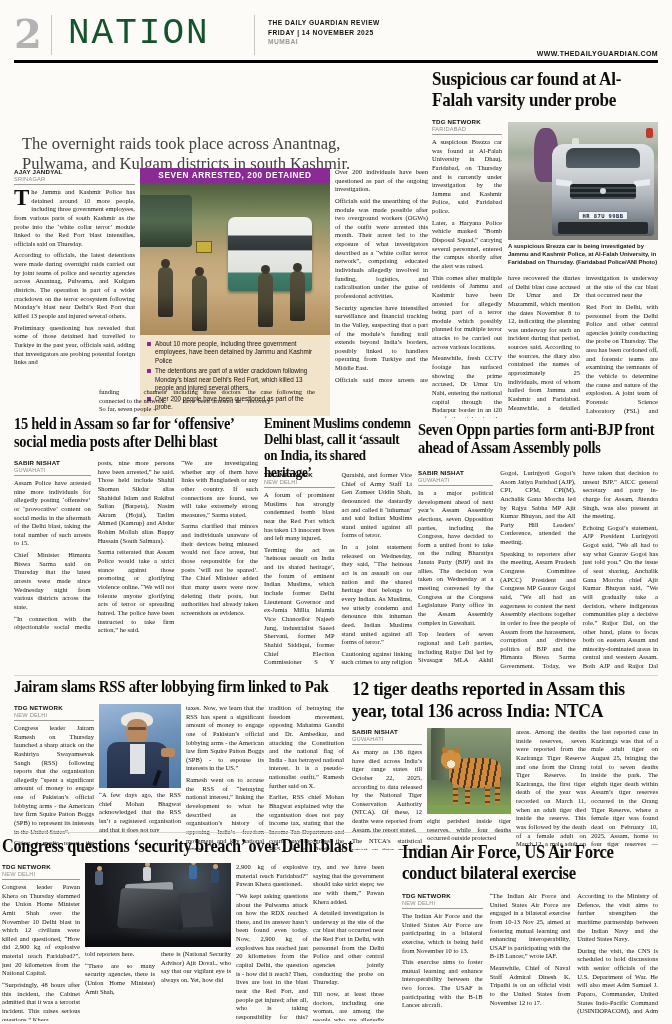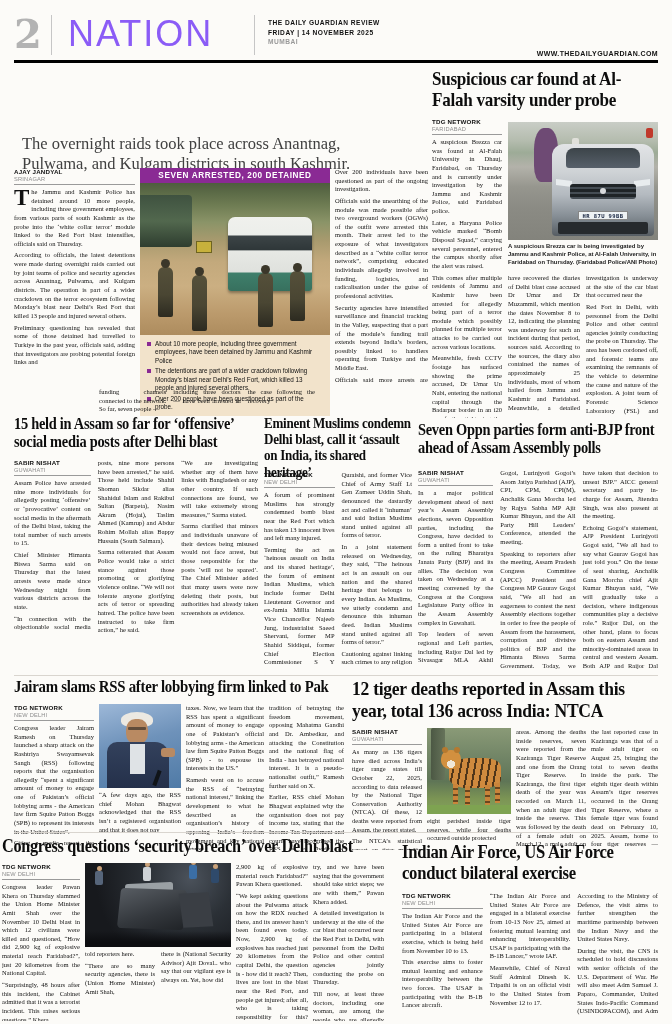--- a/index.html
+++ b/index.html
@@ -7,22 +7,22 @@
         font-family:"Liberation Serif",serif;color:#111;overflow:hidden}
   .page *{box-sizing:border-box}
   p{margin:0 0 3px;text-align:justify;font-size:6.5px;line-height:1.33}
 
   
   .masthead{position:absolute;left:14px;top:12px;right:14px;height:46px}
   .pgnum{position:absolute;left:0;top:0;font-family:"DejaVu Serif",serif;font-weight:700;
          font-size:40px;line-height:44px;color:#b3b3b3}
   .vr{position:absolute;top:3px;width:1px;height:40px;background:#c6c6c6}
   .vr1{left:37px}.vr2{left:240px}
-  .section-title{position:absolute;left:54px;top:1px;font-family:Liberation Sans, sans-serif;
-         font-size:36px;line-height:42px;letter-spacing:2px;color:#8b5cf6}
+  .section-title{position:absolute;left:54px;top:1px;font-family:Liberation Mono, monospace;
+         font-size:36px;line-height:42px;letter-spacing:2px;color:#14532d}
   .mh-info{position:absolute;left:254px;top:7px;font-family:"Liberation Sans",sans-serif}
   .mh-paper,.mh-date,.mh-city{font-weight:bold;font-size:6.6px;letter-spacing:.5px;margin-bottom:2.5px}
   .mh-city{color:#999}
   .website{position:absolute;right:0;bottom:1px;font-family:"Liberation Sans",sans-serif;
          font-weight:bold;font-size:7px;letter-spacing:.4px}
   .black-rule{position:absolute;left:14px;right:14px;top:60px;height:3px;background:#000}
   .lrule{position:absolute;left:14px;right:14px;height:1px;background:#d9d5cf}
 
   
   .art{position:absolute}

